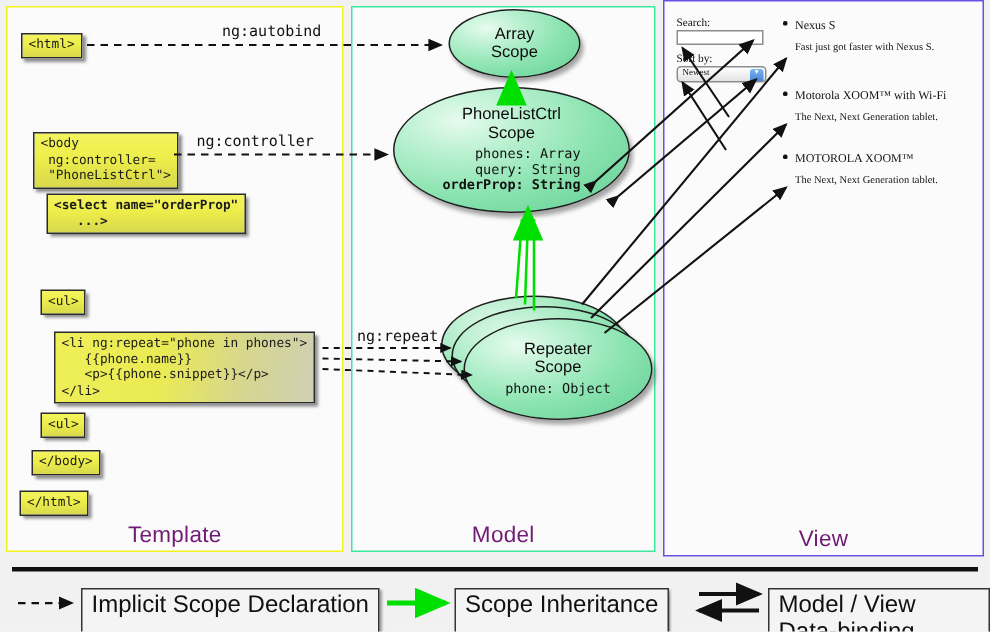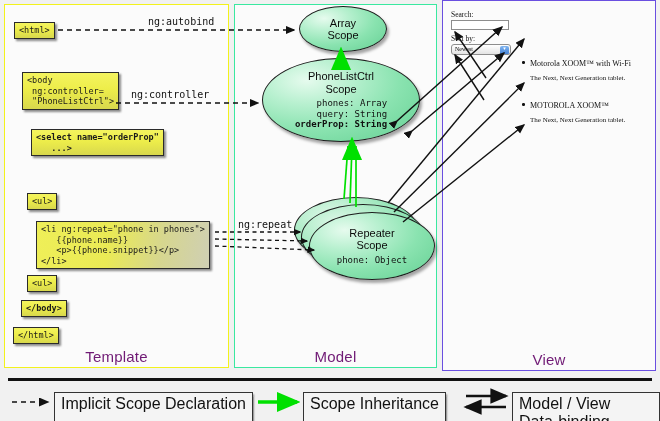--- a/index.html
+++ b/index.html
@@ -114,32 +114,32 @@
     <div class="panel-label">Template</div>
   </div>
   <div class="panel" id="panel-model">
     <div class="panel-label">Model</div>
   </div>
   <div class="panel" id="panel-view">
     <div class="panel-label">View</div>
   </div>
 
   <div class="codebox" style="left:14px;top:22px;">&lt;html&gt;</div>
-  <div class="codebox" style="left:22px;top:72px;">&lt;body
+  <div class="codebox" style="left:22px;top:88px;">&lt;body
  ng:controller=
  "PhoneListCtrl"&gt;</div>
   <div class="codebox bold" style="left:31px;top:129px;">&lt;select name="orderProp"
    ...&gt;</div>
   <div class="codebox" style="left:27px;top:193px;">&lt;ul&gt;</div>
   <div class="codebox fade" style="left:36px;top:221px;">&lt;li ng:repeat="phone in phones"&gt;
    {{phone.name}}
    &lt;p&gt;{{phone.snippet}}&lt;/p&gt;
 &lt;/li&gt;</div>
   <div class="codebox" style="left:27px;top:275px;">&lt;ul&gt;</div>
-  <div class="codebox" style="left:21px;top:300px;font-weight:bold;">&lt;/body&gt;</div>
+  <div class="codebox" style="left:21px;top:300px;">&lt;/body&gt;</div>
   <div class="codebox" style="left:13px;top:327px;">&lt;/html&gt;</div>
 
   <div class="scope" id="scope-root" style="left:299px;top:6px;width:86px;height:44px;">
     <div class="title">
       <span>Array</span><br><span>Scope</span>
     </div>
   </div>
 
   <div class="scope" id="scope-phonelist" style="left:262px;top:58px;width:156px;height:82px;">
     <div class="title">
@@ -166,20 +166,25 @@
   <div id="view-inner">
     <div class="v-label" id="search-label">Search:</div>
     <div id="search-input"></div>
     <div class="v-label" id="sort-label">Sort by:</div>
     <div id="sort-select">
       <span>Newest</span>
       <span class="arrowbox">▾</span>
     </div>
   </div>
 
+  <div class="phone" style="left:530px;top:12px;">
+    <span class="bullet"></span>
+    <div class="name">Nexus S</div>
+    <div class="snip">Fast just got faster with Nexus S.</div>
+  </div>
   <div class="phone" style="left:530px;top:59px;">
     <span class="bullet"></span>
     <div class="name">Motorola XOOM™ with Wi-Fi</div>
     <div class="snip">The Next, Next Generation tablet.</div>
   </div>
   <div class="phone" style="left:530px;top:101px;">
     <span class="bullet"></span>
     <div class="name">MOTOROLA XOOM™</div>
     <div class="snip">The Next, Next Generation tablet.</div>
   </div>

